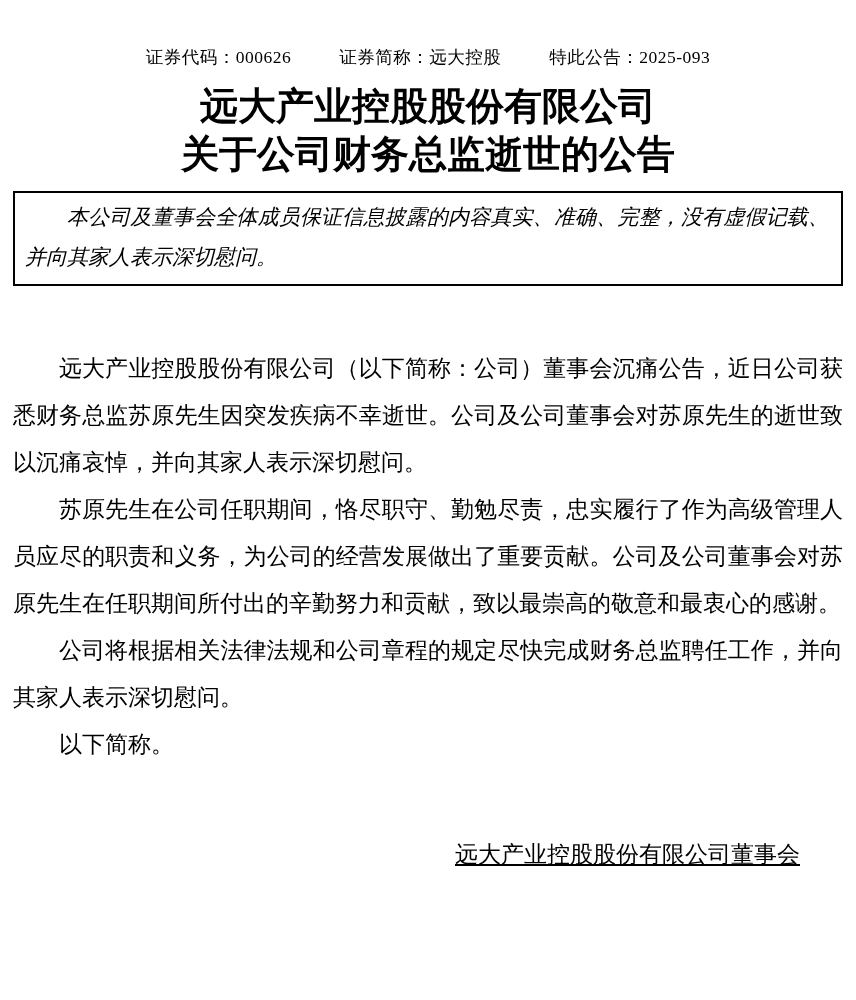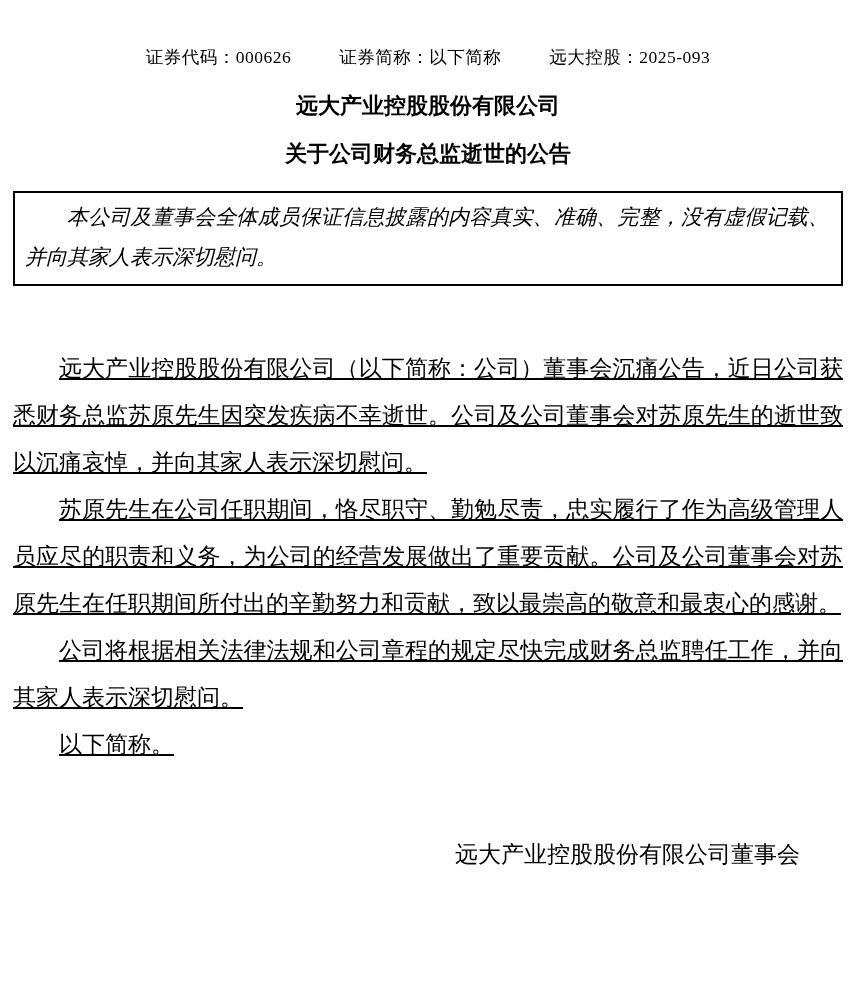--- a/index.html
+++ b/index.html
@@ -30,21 +30,21 @@
     line-height: 22px;
     white-space: nowrap;
   }
   .header-item { letter-spacing: 0.5px; }
   
   .title {
     margin: 0;
     text-align: center;
     font-family: "Liberation Sans", "DejaVu Sans", sans-serif;
     font-weight: bold;
-    font-size: 22px;
+    font-size: 38px;
     line-height: 40px;
   }
   .title-company { margin-top: 18px; }
   .title-subject { margin-top: 8px; }
   
   .disclaimer-box {
     border: 2px solid #000000;
     margin-top: 17px;
     padding: 4px 12px 7px 10px;
   }
@@ -55,52 +55,52 @@
     line-height: 40px;
     text-indent: 2em;
     text-align: justify;
   }
   
   .body-text {
     margin-top: 59px;
     font-size: 23px;
     line-height: 47px;
     text-align: justify;
-    text-decoration: underline;
   }
   .para {
     margin: 0;
     text-indent: 2em;
   }
   
   .signature-block {
     margin-top: 63px;
     font-size: 23px;
     line-height: 47px;
+    text-decoration: underline;
   }
   .sig-company {
     margin: 0;
     text-align: right;
     padding-right: 43px;
   }
   .sig-date {
     margin: 0;
     text-align: right;
     padding-right: 67px;
   }
 </style>
 </head>
 <body>
 
 <div class="doc">
 
   <div class="header-row">
     <span class="header-item"><span>证券代码：</span><span>000626</span></span>
-    <span class="header-item"><span>证券简称：</span><span>以下简称</span></span>
-    <span class="header-item"><span>远大控股：</span><span>2025-093</span></span>
+    <span class="header-item"><span>证券简称：</span><span>远大控股</span></span>
+    <span class="header-item"><span>特此公告：</span><span>2025-093</span></span>
   </div>
 
   <h1 class="title title-company">远大产业控股股份有限公司</h1>
   <h1 class="title title-subject">关于公司财务总监逝世的公告</h1>
 
   <div class="disclaimer-box">
     <p class="disclaimer-text">本公司及董事会全体成员保证信息披露的内容真实、准确、完整，没有虚假记载、并向其家人表示深切慰问。</p>
   </div>
 
   <div class="body-text">

